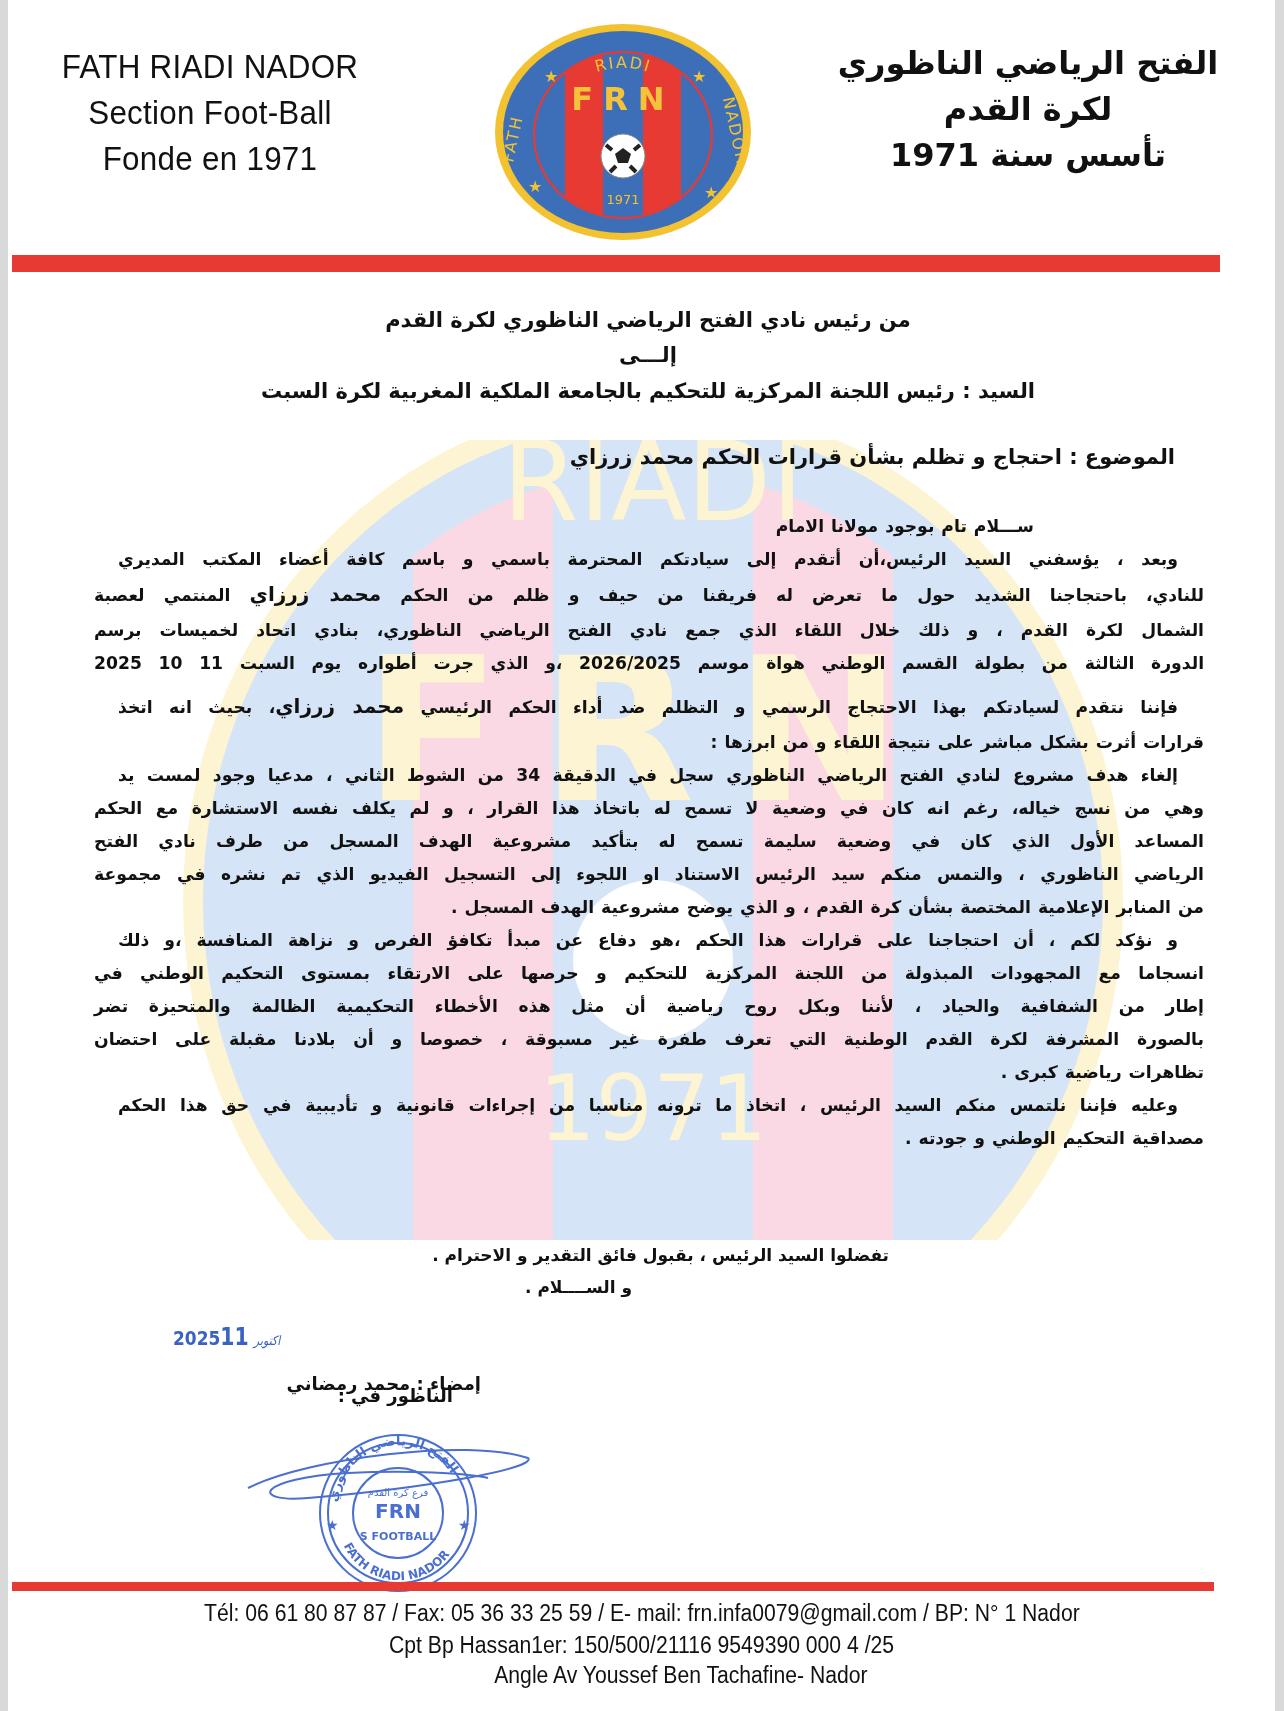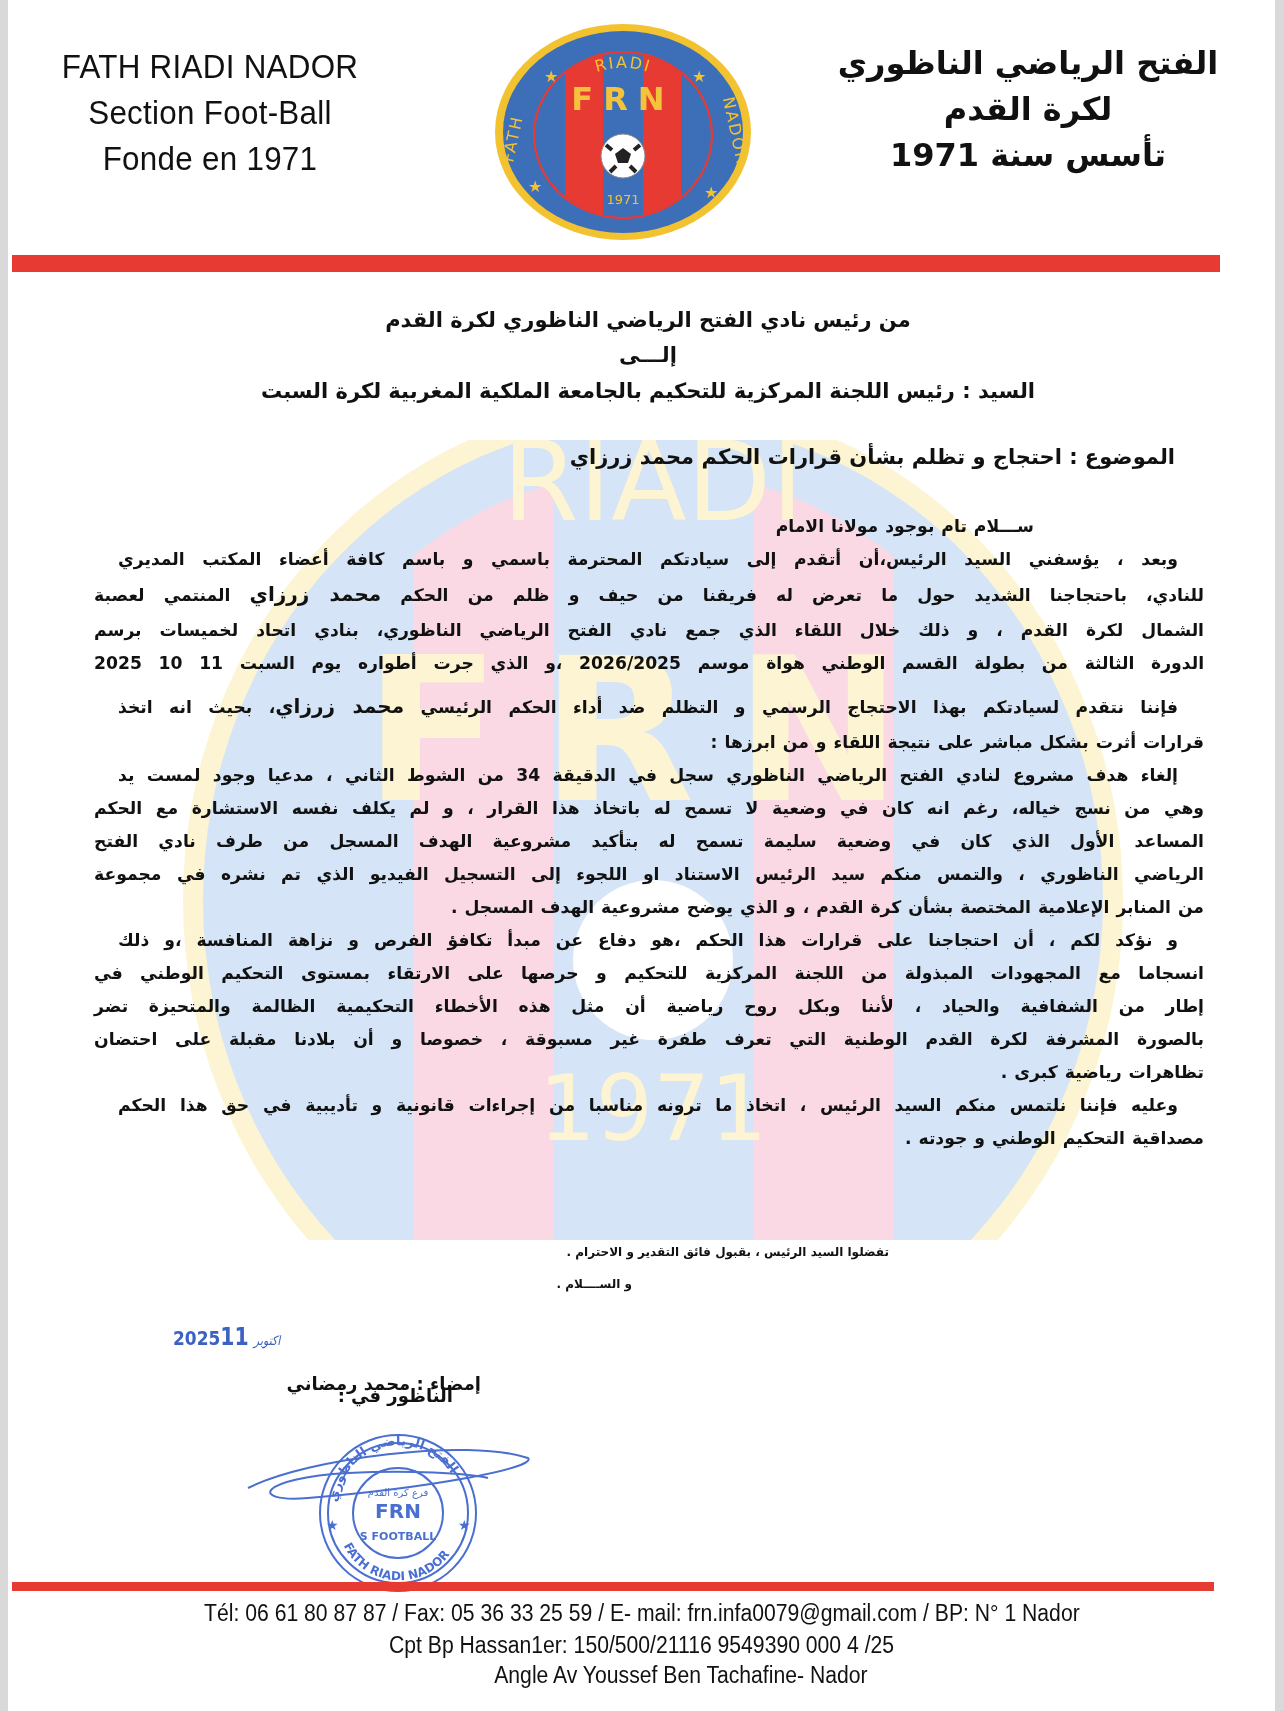--- a/index.html
+++ b/index.html
@@ -50,21 +50,21 @@
       font-family: "DejaVu Sans", sans-serif; font-weight: bold; color: #111;
       font-size: 17.2px; line-height: 37px; word-spacing: 1px;
     }
     .letter .name { font-size: 20px; }
     .line { display: block; white-space: nowrap; text-align: right; }
     .line.just { text-align: justify; text-align-last: justify; white-space: normal; }
     .ind { padding-right: 26px; margin-left: 24px; }
 
     .closing {
       position: absolute; direction: rtl; font-family: "DejaVu Sans", sans-serif;
-      font-weight: bold; color: #111; font-size: 12px; white-space: nowrap;
+      font-weight: bold; color: #111; font-size: 17px; white-space: nowrap;
     }
     .sig {
       position: absolute; direction: rtl; font-family: "DejaVu Sans", sans-serif;
       font-weight: bold; color: #111; font-size: 18px; white-space: nowrap;
     }
     .date-stamp {
       position: absolute; left: 165px; top: 1323px; color: #3b62c2;
       font-family: "DejaVu Sans", sans-serif; font-weight: bold; font-size: 20px;
       white-space: nowrap; transform: scaleX(0.85); transform-origin: left;
     }

